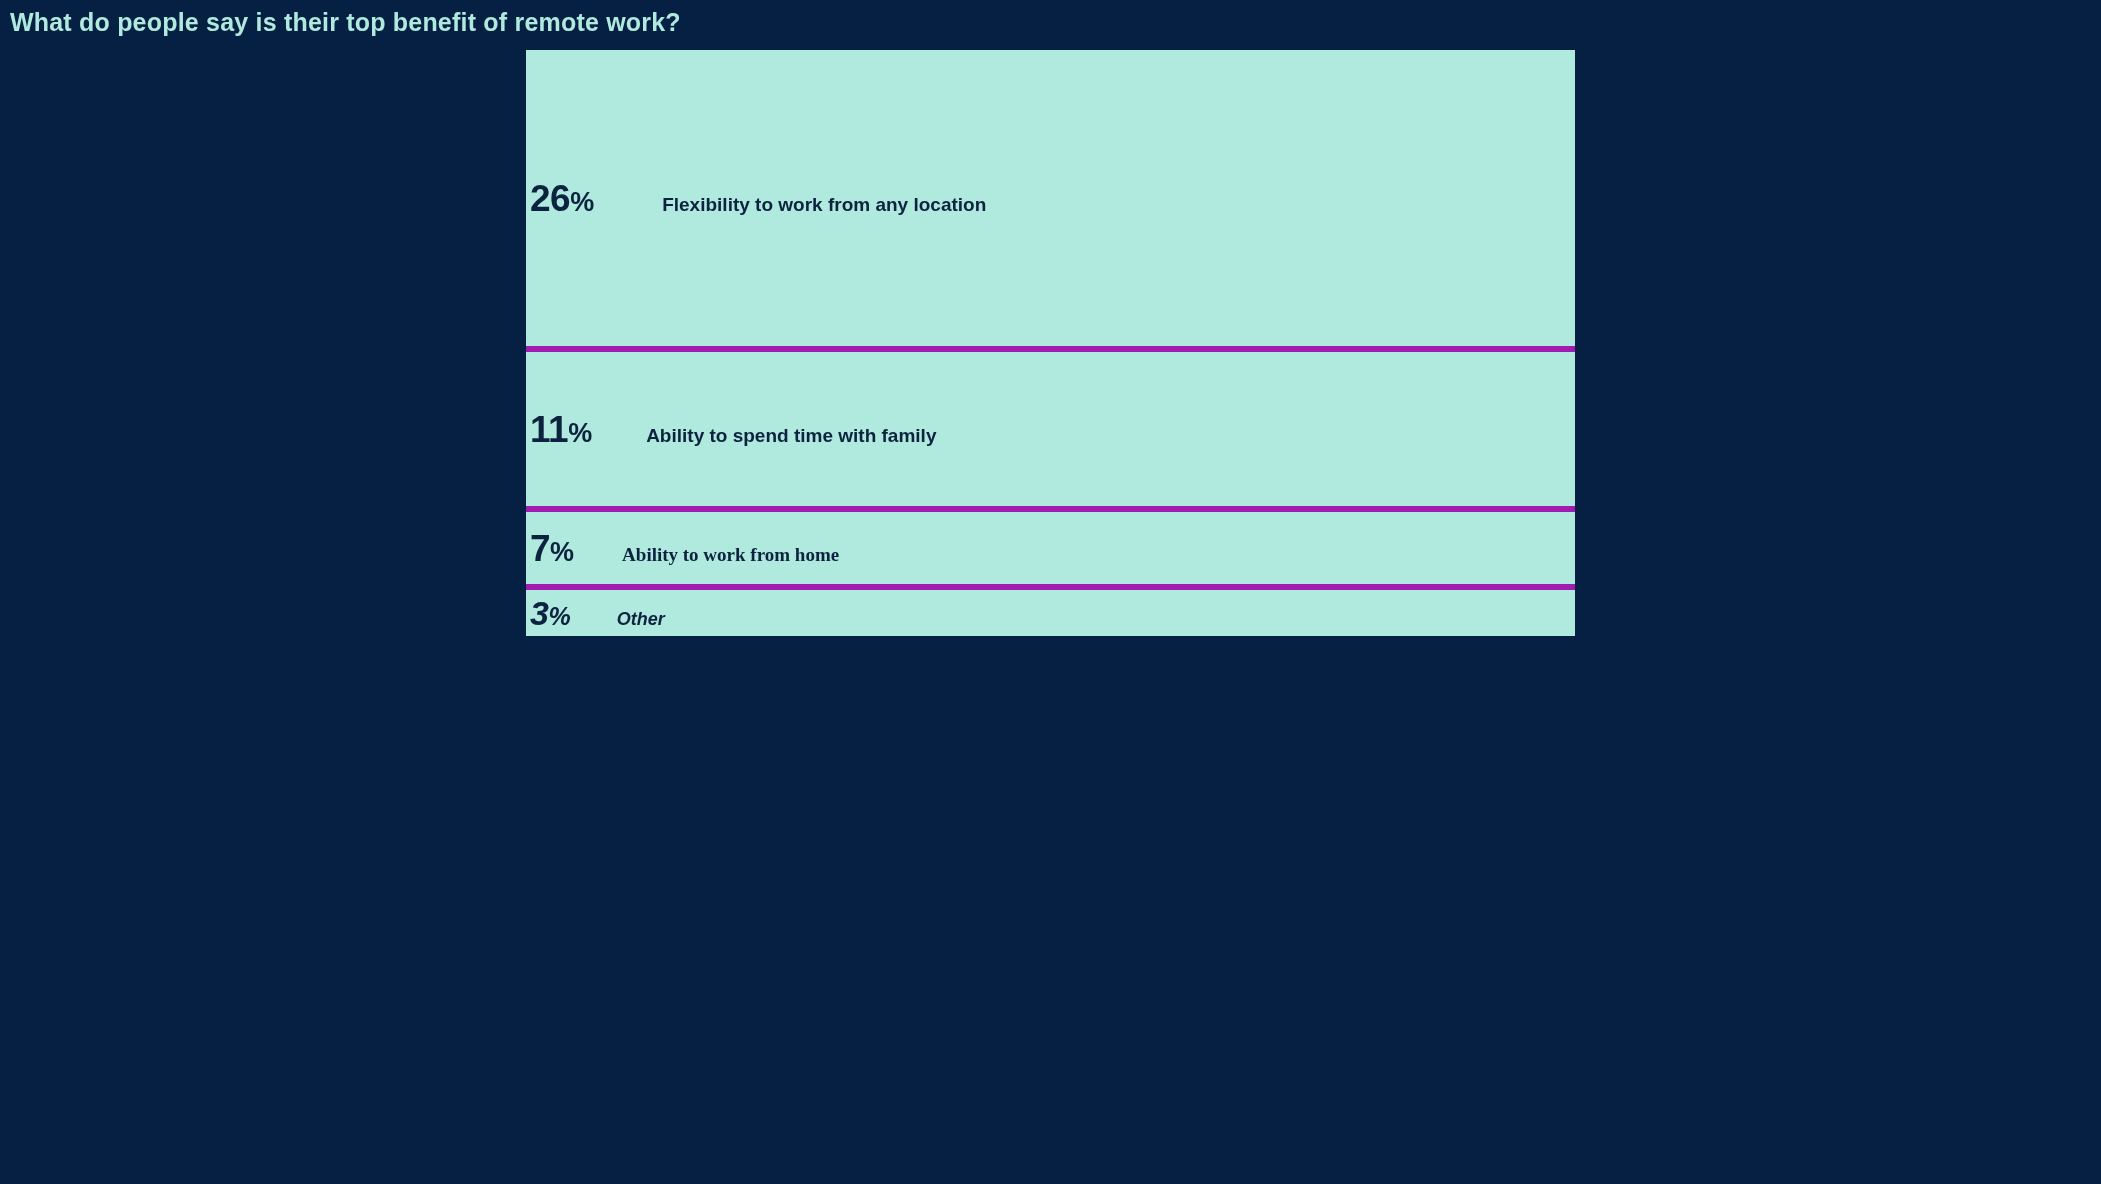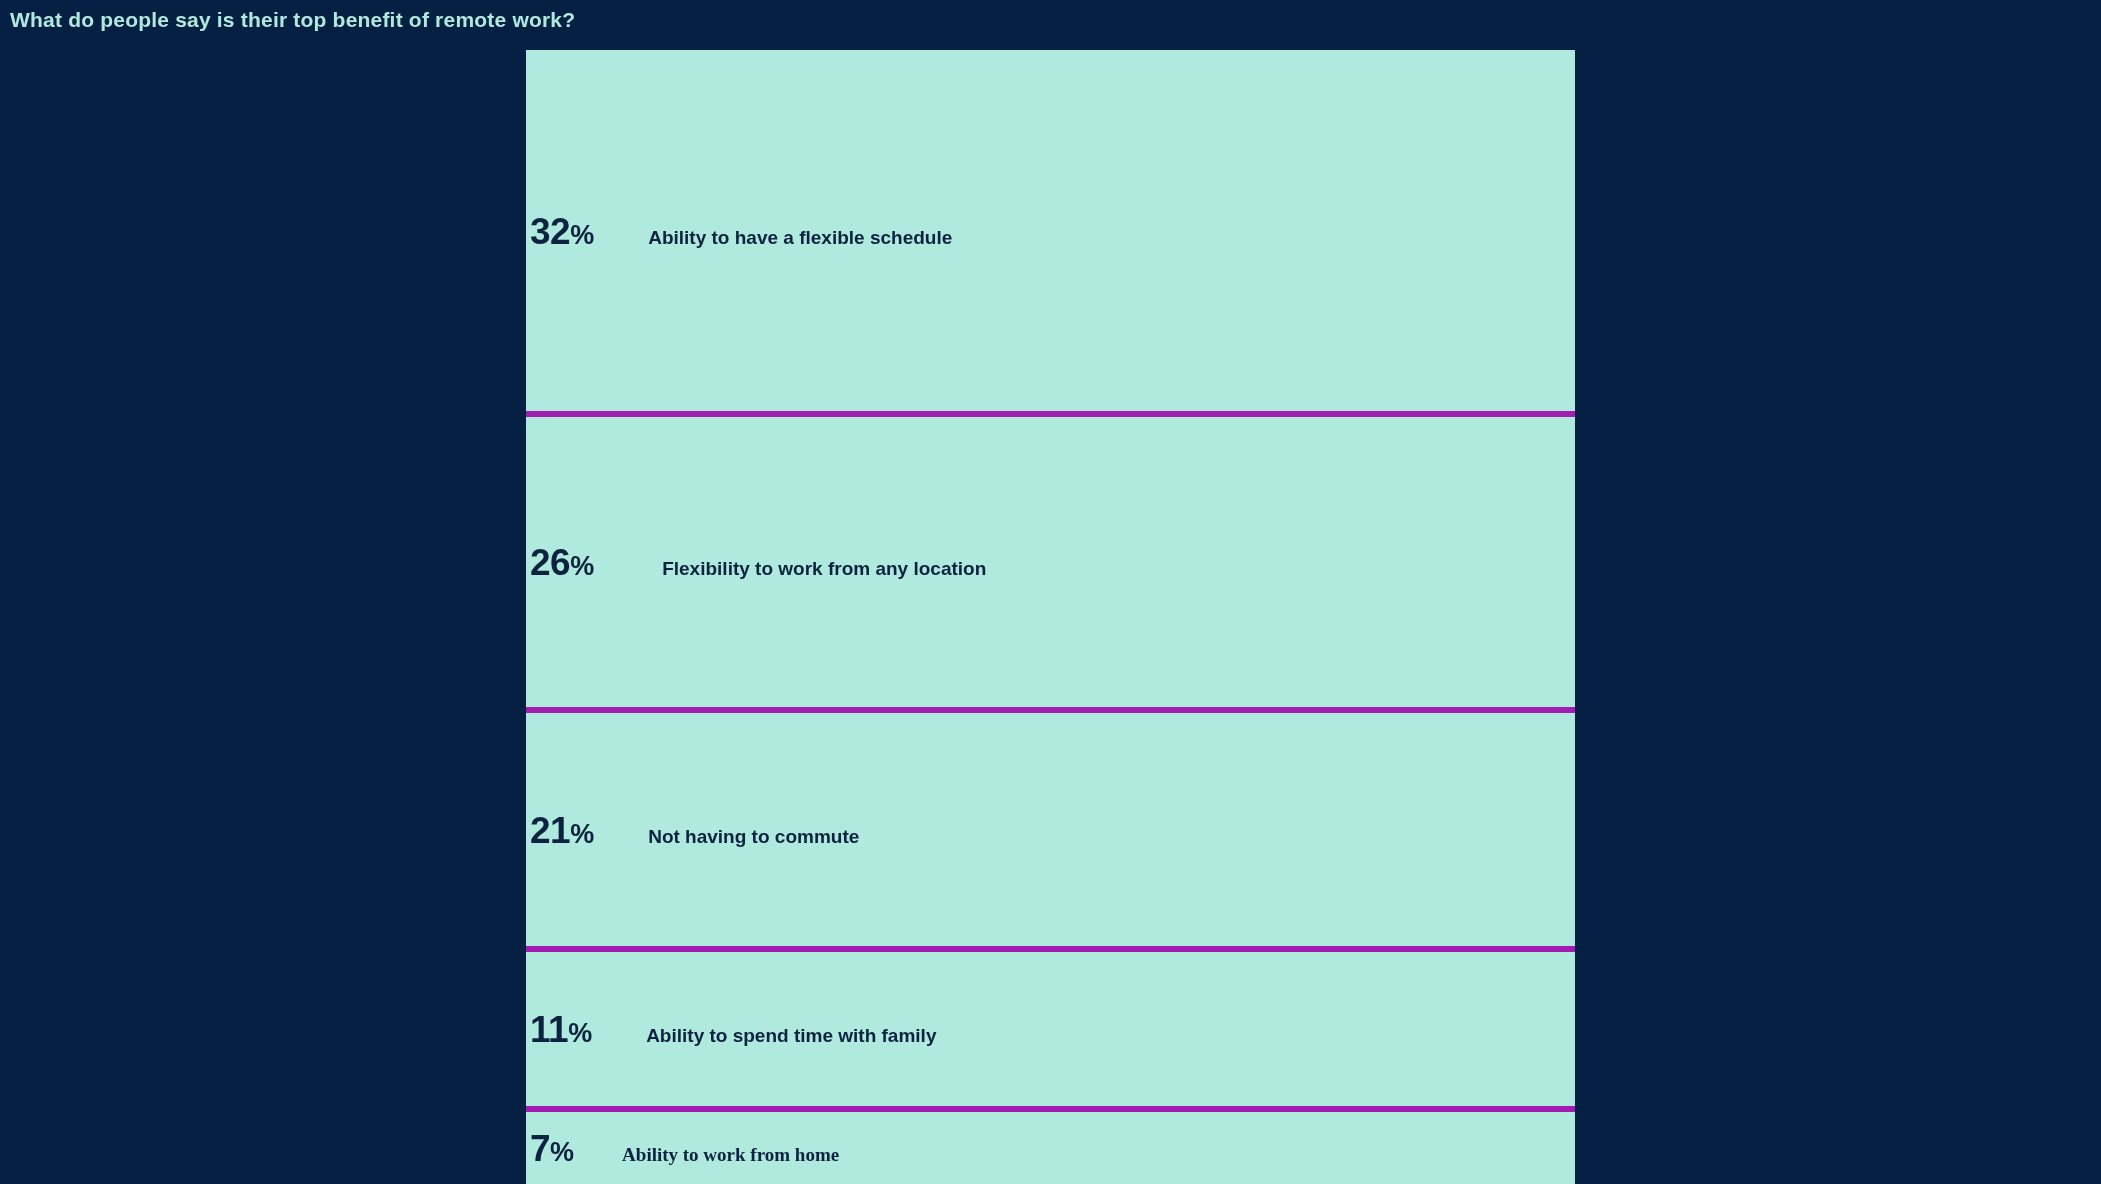--- a/index.html
+++ b/index.html
@@ -21,21 +21,21 @@
     top: 0;
     width: 2101px;
     height: 1184px;
     background: #062044;
   }
 
   #chart-title {
     position: absolute;
     left: 10px;
     top: 8px;
-    font-size: 21px;
+    font-size: 25px;
     font-weight: bold;
     color: #b0e9dd;
     letter-spacing: 0.2px;
     white-space: nowrap;
     font-family: "Liberation Sans", sans-serif;
   }
 
   #plot-area {
     position: absolute;
     left: 526px;
@@ -127,40 +127,28 @@
 </style>
 </head>
 <body>
 
 <div id="chart-root">
 
   <div id="chart-title">What do people say is their top benefit of remote work?</div>
 
   <div id="plot-area">
 
-    <div class="bar-row row-0">
-      <div class="bar-inner">
-        <span class="pct"><span class="num">32</span><span class="sign">%</span></span>
-        <span class="cat-label">Ability to have a flexible schedule</span>
-      </div>
-    </div>
 
     <div class="bar-row row-1">
       <div class="bar-inner">
         <span class="pct"><span class="num">26</span><span class="sign">%</span></span>
         <span class="cat-label">Flexibility to work from any location</span>
       </div>
     </div>
 
-    <div class="bar-row row-2">
-      <div class="bar-inner">
-        <span class="pct"><span class="num">21</span><span class="sign">%</span></span>
-        <span class="cat-label">Not having to commute</span>
-      </div>
-    </div>
 
     <div class="bar-row row-3">
       <div class="bar-inner">
         <span class="pct"><span class="num">11</span><span class="sign">%</span></span>
         <span class="cat-label">Ability to spend time with family</span>
       </div>
     </div>
 
     <div class="bar-row row-4">
       <div class="bar-inner">

